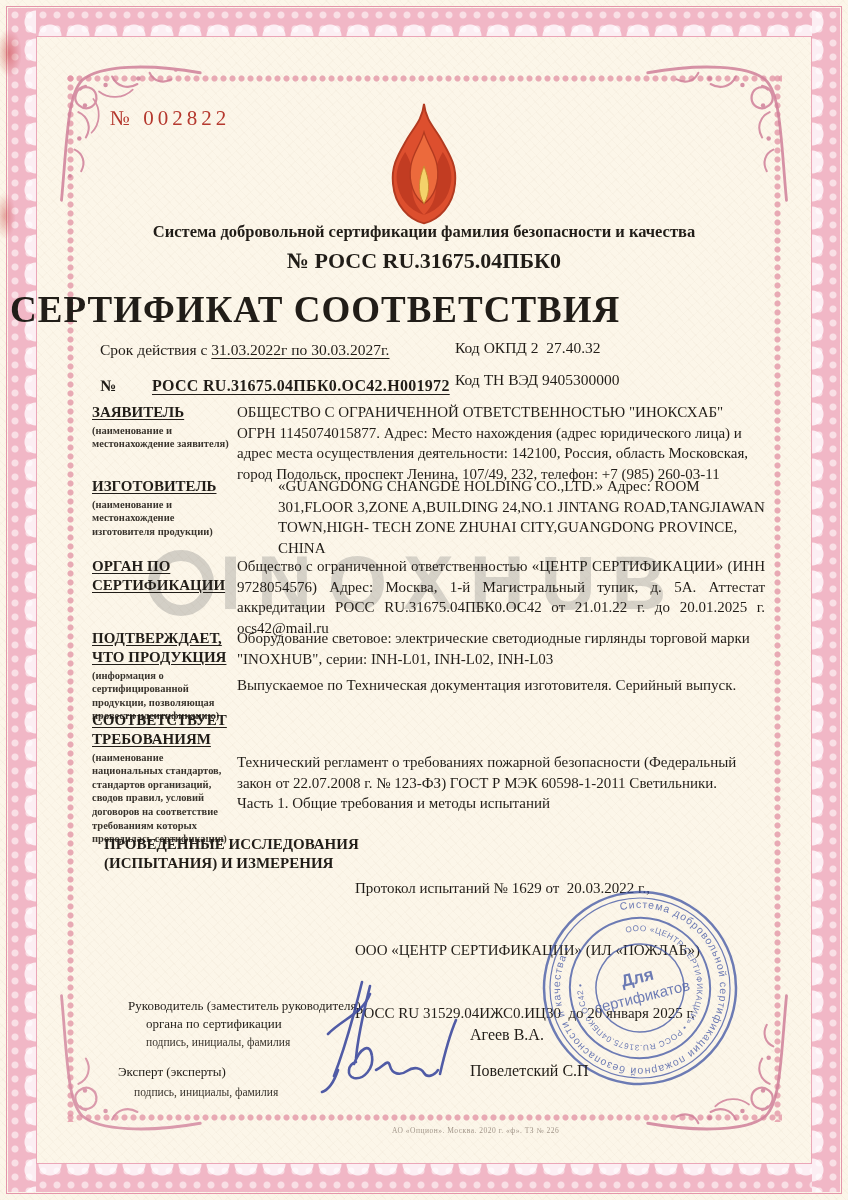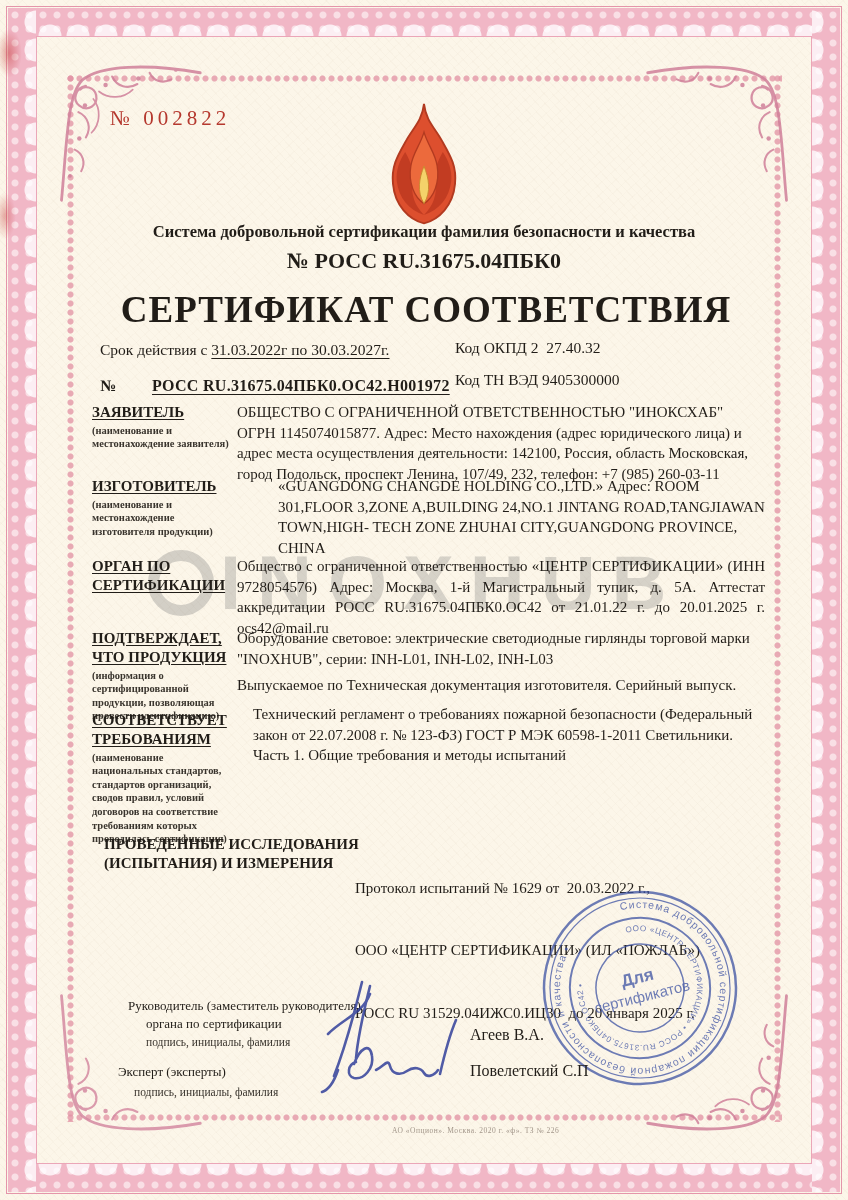--- a/index.html
+++ b/index.html
@@ -44,21 +44,21 @@
   .corner-br{bottom:58px;right:54px;transform:scale(-1,-1);}
   .seal-smudge{position:absolute;border-radius:50%;pointer-events:none;}
   .seal1{left:-4px;top:28px;width:26px;height:50px;background:radial-gradient(ellipse, rgba(198,62,62,0.5), rgba(198,62,62,0) 70%);}
   .seal2{left:-6px;top:192px;width:22px;height:48px;background:radial-gradient(ellipse, rgba(198,62,62,0.42), rgba(198,62,62,0) 70%);}
   
   .abs{position:absolute;}
   .serial{left:110px;top:106px;font-size:21px;letter-spacing:4px;color:#b5382e;}
   .flame-wrap{left:377px;top:100px;width:94px;height:132px;}
   .sysline1{left:0;right:0;top:222px;text-align:center;font-weight:bold;font-size:16.5px;}
   .sysline2{left:0;right:0;top:248px;text-align:center;font-weight:bold;font-size:22px;}
-  .doc-title{left:4px;right:0;top:288px;text-align:center;font-weight:bold;font-size:37px;letter-spacing:1px;}
+  .doc-title{left:10px;right:0;top:288px;font-weight:bold;font-size:37px;letter-spacing:1px;}
   .validity{left:100px;top:341px;font-size:15.5px;}
   .validity .dates{text-decoration:underline;text-underline-offset:3px;}
   .okpd{left:455px;top:339px;font-size:15.5px;white-space:pre-wrap;}
   .tnved{left:455px;top:371px;font-size:15.5px;}
   .certno-row{left:100px;top:377px;font-size:16px;}
   .certno-prefix{display:inline-block;width:52px;font-weight:bold;}
   .certno{font-weight:bold;text-decoration:underline;text-underline-offset:3px;letter-spacing:.3px;}
   .sec-label{font-weight:bold;font-size:15px;line-height:1.25;}
   .sec-label .u{text-decoration:underline;text-underline-offset:2px;}
   .sec-sublabel{font-size:10.5px;line-height:1.3;color:#3a352e;margin-top:2px;}
@@ -66,21 +66,21 @@
   .justify{text-align:justify;}
   .applicant-label{left:92px;top:403px;width:140px;}
   .applicant-text{left:237px;top:402px;width:528px;}
   .manufacturer-label{left:92px;top:477px;width:145px;}
   .manufacturer-text{left:278px;top:476px;width:492px;}
   .body-label{left:92px;top:557px;width:140px;}
   .body-text{left:237px;top:556px;width:528px;}
   .product-label{left:92px;top:629px;width:142px;}
   .product-text{left:237px;top:628px;width:528px;}
   .req-label{left:92px;top:711px;width:142px;}
-  .req-text{left:237px;top:704px;width:515px;margin-left:16px;}
+  .req-text{left:237px;top:752px;width:515px;}
   .tests-label{left:104px;top:835px;width:260px;}
   .tests-text{left:355px;top:837px;width:400px;white-space:pre-wrap;}
   .docs-label{left:92px;top:916px;width:320px;}
   .sig-head-role{left:128px;top:997px;font-size:13px;line-height:1.4;}
   .sig-head-caption{left:146px;top:1036px;font-size:11.5px;color:#3a352e;}
   .sig-expert-role{left:118px;top:1064px;font-size:13px;}
   .sig-expert-caption{left:134px;top:1086px;font-size:11.5px;color:#3a352e;}
   .name-head{left:470px;top:1026px;font-size:16px;}
   .name-expert{left:470px;top:1062px;font-size:16px;}
   .signature-wrap{left:318px;top:978px;width:140px;height:125px;}

